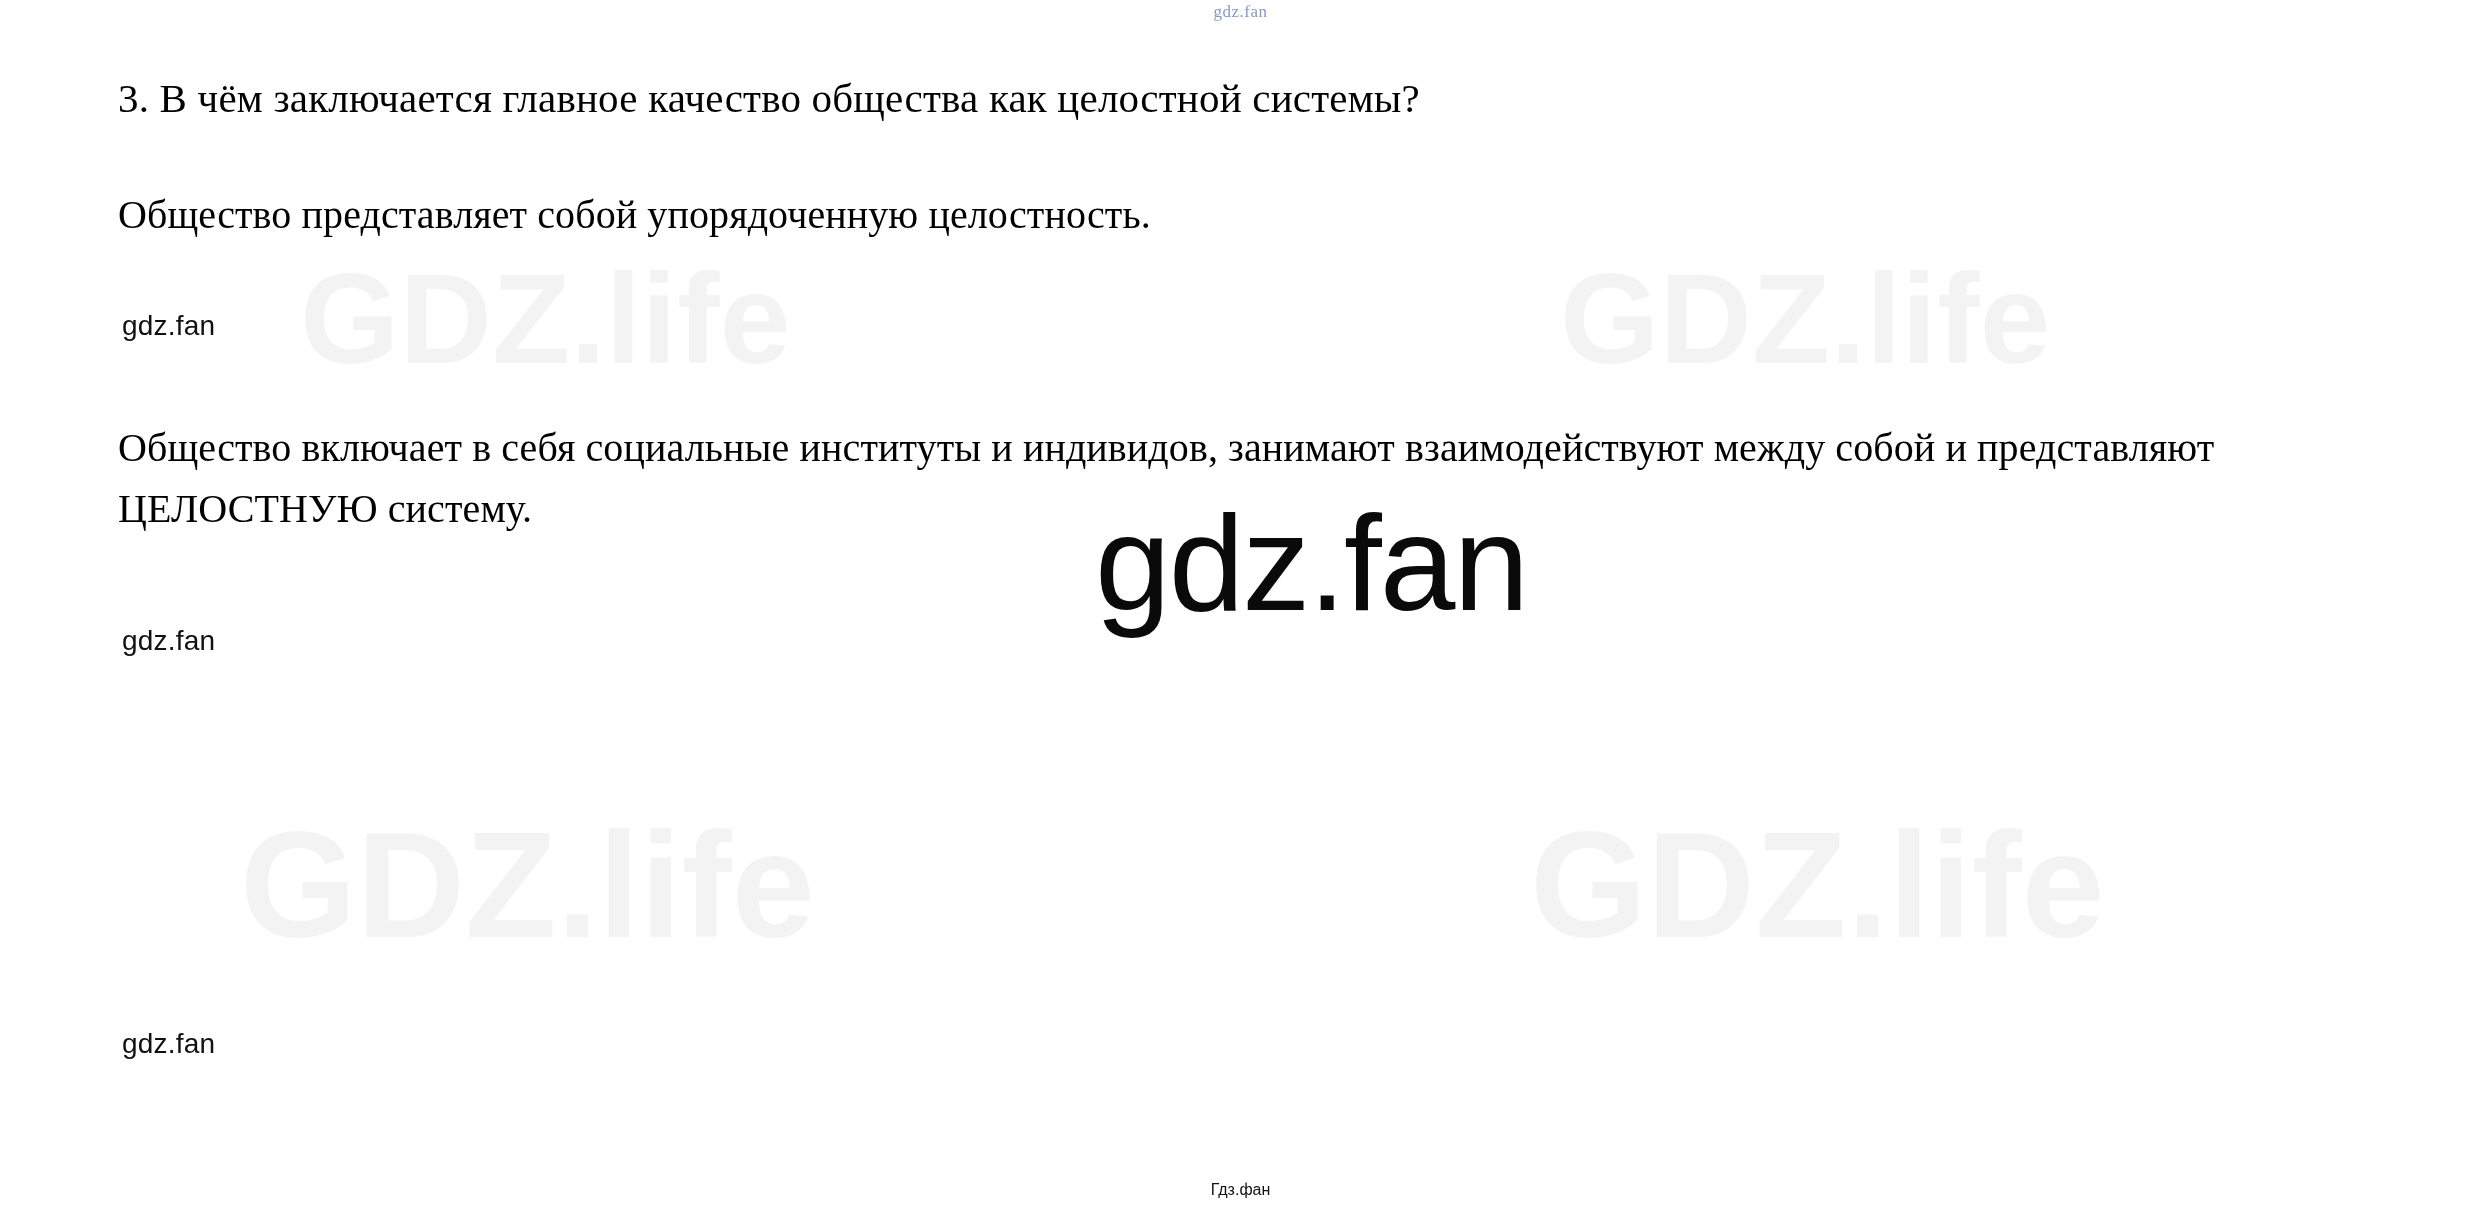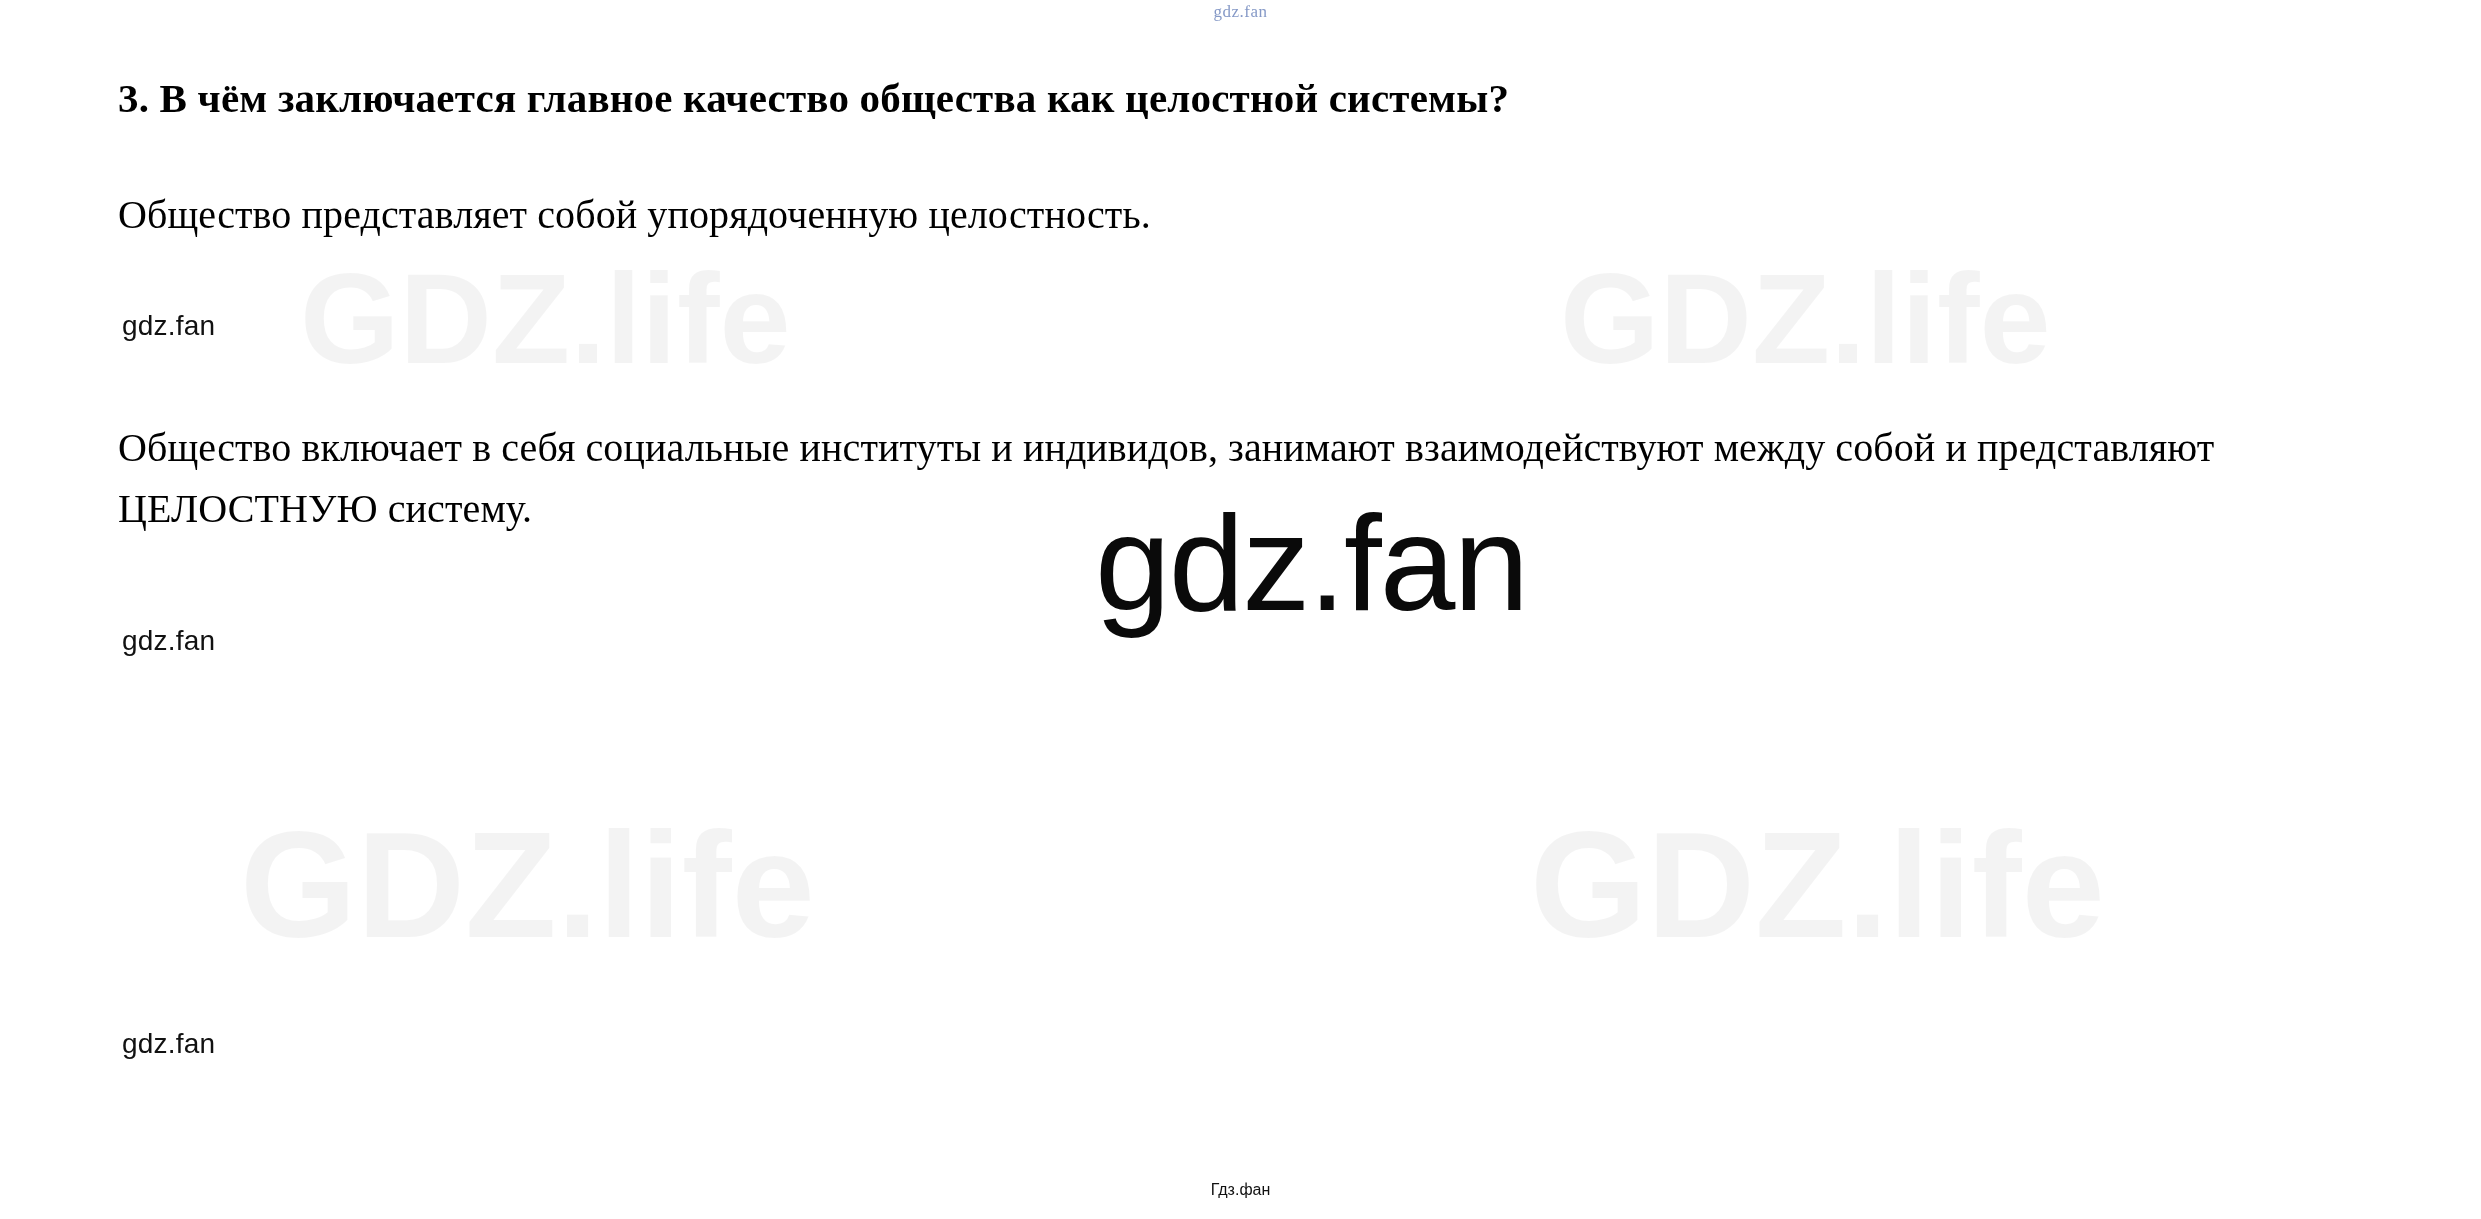--- a/index.html
+++ b/index.html
@@ -66,21 +66,21 @@
 
   
   .doc {
     position: absolute;
     left: 118px;
     top: 74px;
     width: 2280px;
   }
   .q-title {
     font-family: "Liberation Serif", serif;
-    font-weight: 700;
+    font-weight: 400;
     font-size: 41px;
     line-height: 1.2;
     margin: 0 0 62px 0;
     letter-spacing: 0.2px;
   }
   .para {
     font-family: Liberation Serif, serif;
     font-size: 40px;
     line-height: 1.52;
     margin: 0;

